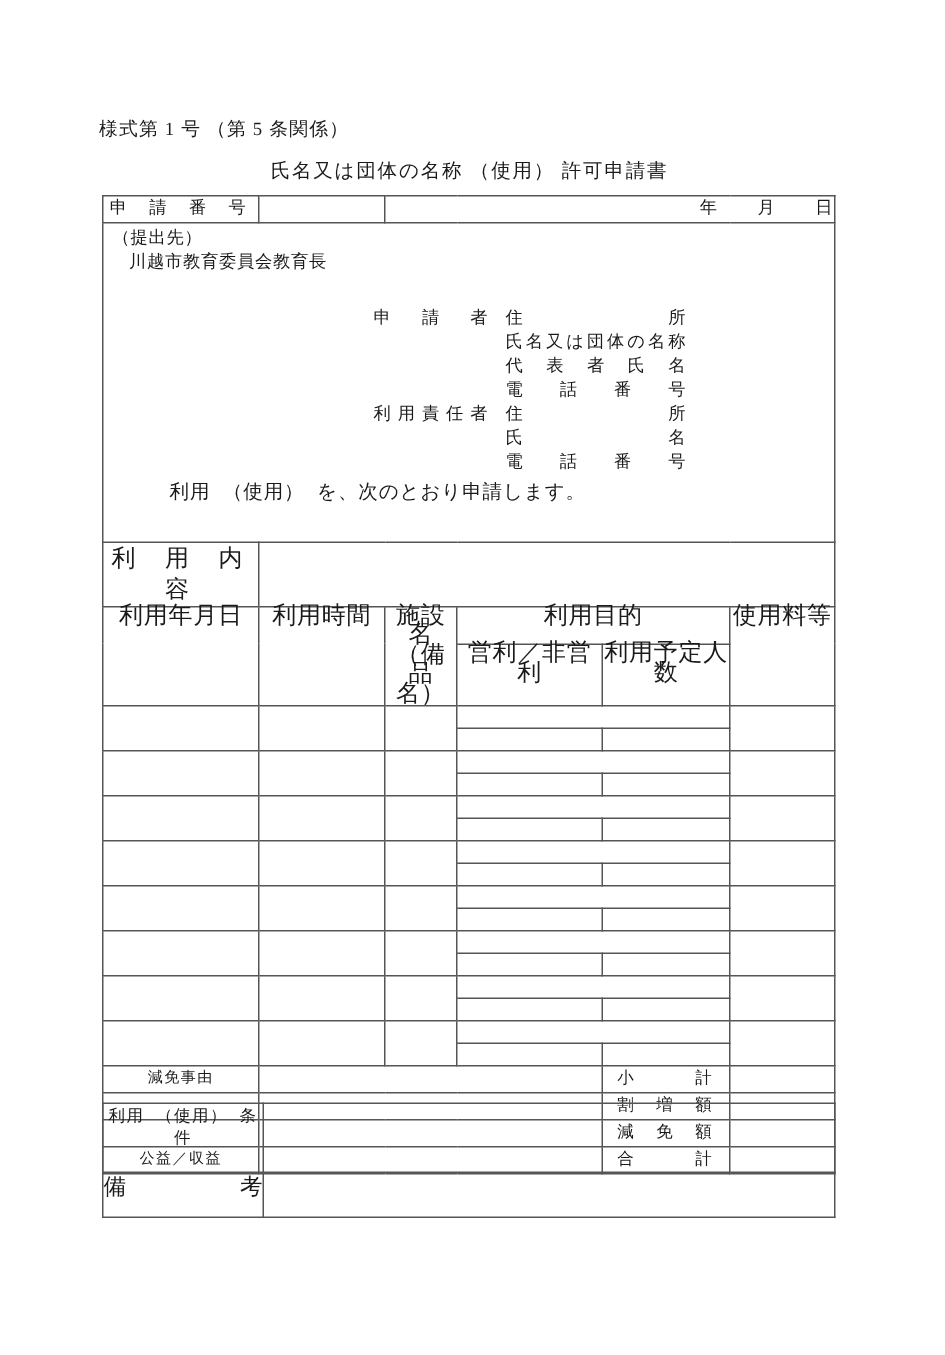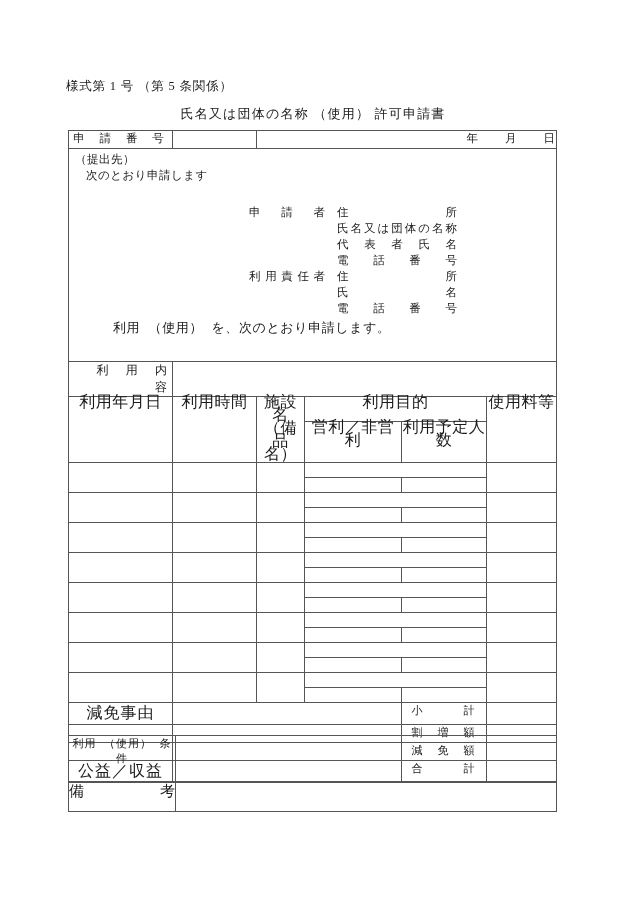--- a/index.html
+++ b/index.html
@@ -133,22 +133,22 @@
     top: 170px;
     font-size: 13px;
     letter-spacing: 0.6px;
     white-space: nowrap;
   }
 
   
   .cell-riyou-label {
     height: 16px;
     vertical-align: middle;
-    text-align: right;
-    font-size: 12px;
+    text-align: center;
+    font-size: 16px;
     letter-spacing: 5px;
     padding-left: 5px;
   }
 
   
   .th {
     text-align: center;
     vertical-align: middle;
     font-size: 16px;
     letter-spacing: 0.5px;
@@ -168,21 +168,21 @@
     text-align: center;
     vertical-align: middle;
     font-size: 11px;
     letter-spacing: 2px;
     padding-left: 2px;
   }
   .sum-label-wide {
     height: 17px;
     text-align: center;
     vertical-align: middle;
-    font-size: 16px;
+    font-size: 10px;
     letter-spacing: 1px;
   }
   .sum-blank { height: 17px; }
 
   
   #cond-table {
     left: 68px;
     top: 719px;
     width: 488px;
   }
@@ -230,21 +230,21 @@
             <span class="y">年</span><span class="m">月</span><span class="d">日</span>
           </span>
         </td>
       </tr>
 
       <tr>
         <td class="applicant-cell" colspan="6">
 
           <div class="submit-to">
             <span>（提出先）</span>
-            <span class="indent">次のとおり申請します</span>
+            <span class="indent">川越市教育委員会教育長</span>
           </div>
 
           <div class="party-block">
             <div class="party-row">
               <span class="party-role">申　請　者</span>
               <span class="party-field">住　　　　　所</span>
             </div>
             <div class="party-row">
               <span class="party-role"></span>
               <span class="party-field">氏名又は団体の名称</span>

